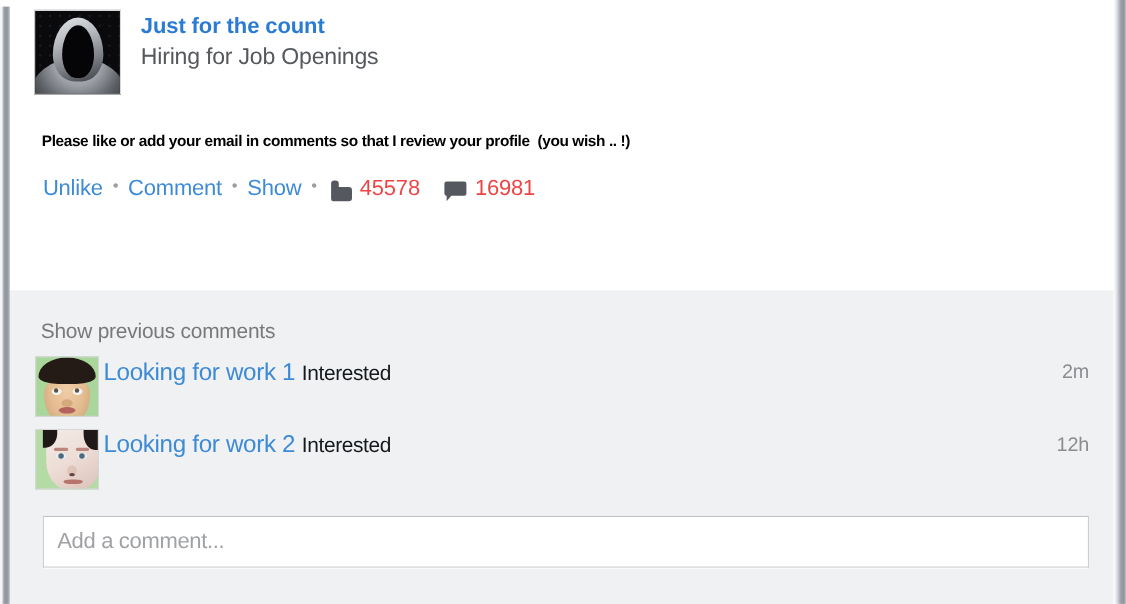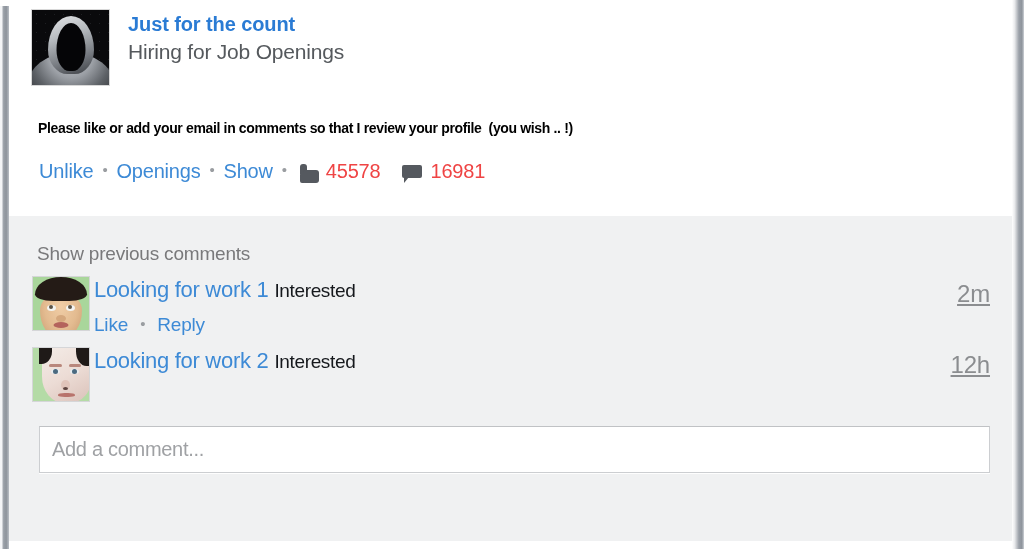--- a/index.html
+++ b/index.html
@@ -42,21 +42,21 @@
     left: 9px;
     top: 0;
     right: 12px;
     bottom: 0;
   }
 
   
   .post {
     background: #ffffff;
     padding: 0;
-    height: 216px;
+    height: 264px;
     box-sizing: border-box;
     position: relative;
   }
 
   .post-header {
     display: flex;
     align-items: flex-start;
     padding: 9px 0 0 22px;
   }
 
@@ -400,27 +400,26 @@
     padding-top: 8px;
     font-size: 19px;
     letter-spacing: -0.2px;
     white-space: nowrap;
   }
   .comment-actions .action-link { color: #3d8ad6; }
   .comment-actions .dot-sep { padding: 0 7px; }
 
   .timestamp {
     color: #8b8d90;
-    font-size: 24px;
+    font-size: 18px;
     letter-spacing: -0.2px;
     flex: 0 0 auto;
     padding-top: 4px;
     text-align: right;
     min-width: 46px;
-    text-decoration: underline;
   }
 
   .composer {
     padding: 24px 22px 0 30px;
   }
   .composer-input {
     width: 100%;
     height: 47px;
     box-sizing: border-box;
     background: #ffffff;
@@ -461,21 +460,21 @@
           <span class="page-name">Just for the count</span>
           <span class="page-sub">Hiring for Job Openings</span>
         </div>
       </div>
 
       <div class="post-body">Please like or add your email in comments so that I review your profile  (you wish .. !)</div>
 
       <div class="post-actions">
         <span class="action-link">Unlike</span>
         <span class="dot-sep">•</span>
-        <span class="action-link">Openings</span>
+        <span class="action-link">Comment</span>
         <span class="dot-sep">•</span>
         <span class="action-link">Show</span>
         <span class="dot-sep">•</span>
 
         <span class="thumb-icon">
           <span class="thumb"></span>
           <span class="cuff"></span>
           <span class="pad"></span>
         </span>
         <span class="count-num">45578</span>
@@ -500,25 +499,20 @@
           <span class="eye-l"></span>
           <span class="eye-r"></span>
           <span class="pupil-l"></span>
           <span class="pupil-r"></span>
           <span class="nose"></span>
           <span class="mouth"></span>
         </div>
         <div class="comment-main">
           <div class="comment-line1">
             <span class="commenter-name">Looking for work 1</span><span class="comment-text">Interested</span>
-          </div>
-          <div class="comment-actions">
-            <span class="action-link">Like</span>
-            <span class="dot-sep">•</span>
-            <span class="action-link">Reply</span>
           </div>
         </div>
         <div class="timestamp">2m</div>
       </div>
 
       
       <div class="comment-row">
         <div class="avatar-comment face2">
           <span class="skin"></span>
           <span class="hair-l"></span>

